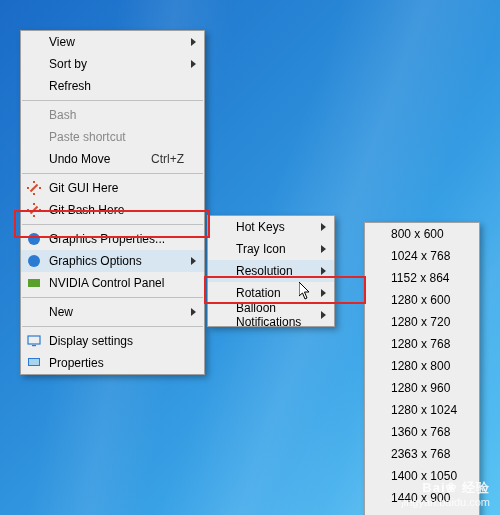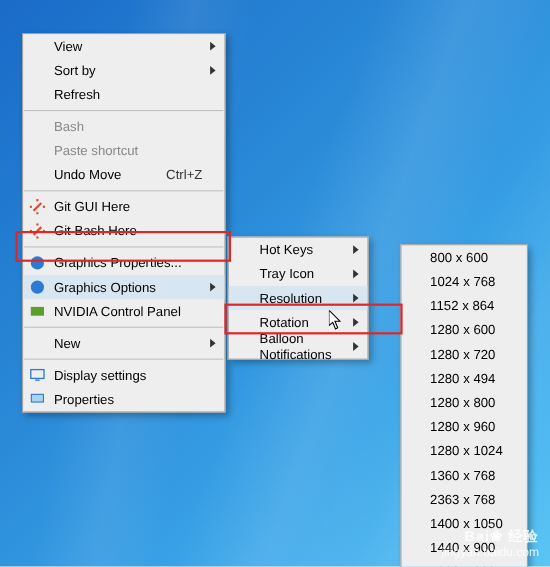--- a/index.html
+++ b/index.html
@@ -236,21 +236,21 @@
     <div class="menu-item res-item">
       <span>1152 x 864</span>
     </div>
     <div class="menu-item res-item">
       <span>1280 x 600</span>
     </div>
     <div class="menu-item res-item">
       <span>1280 x 720</span>
     </div>
     <div class="menu-item res-item">
-      <span>1280 x 494</span>
+      <span>1280 x 768</span>
     </div>
     <div class="menu-item res-item">
       <span>1280 x 800</span>
     </div>
     <div class="menu-item res-item">
       <span>1280 x 960</span>
     </div>
     <div class="menu-item res-item">
       <span>1280 x 1024</span>
     </div>

